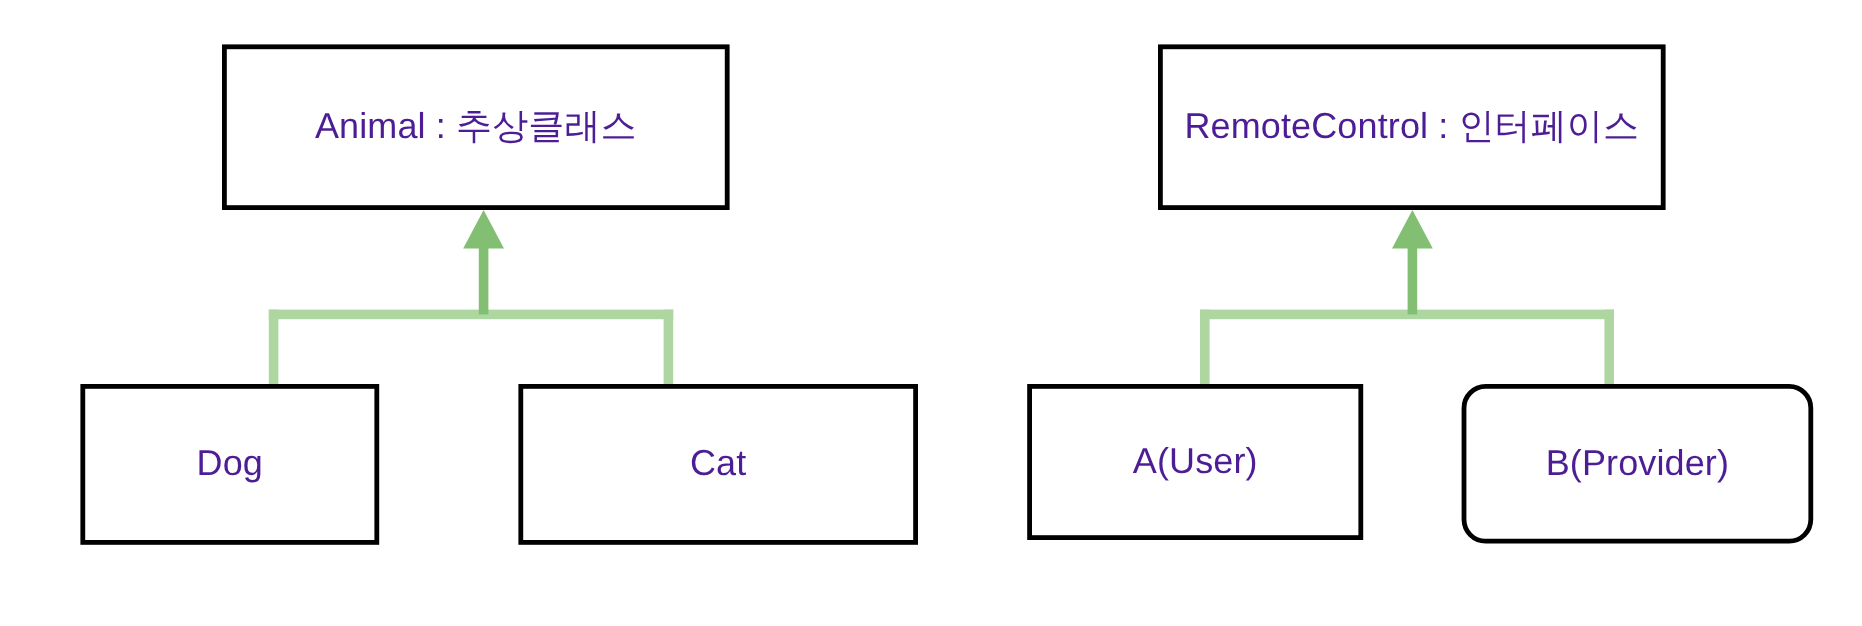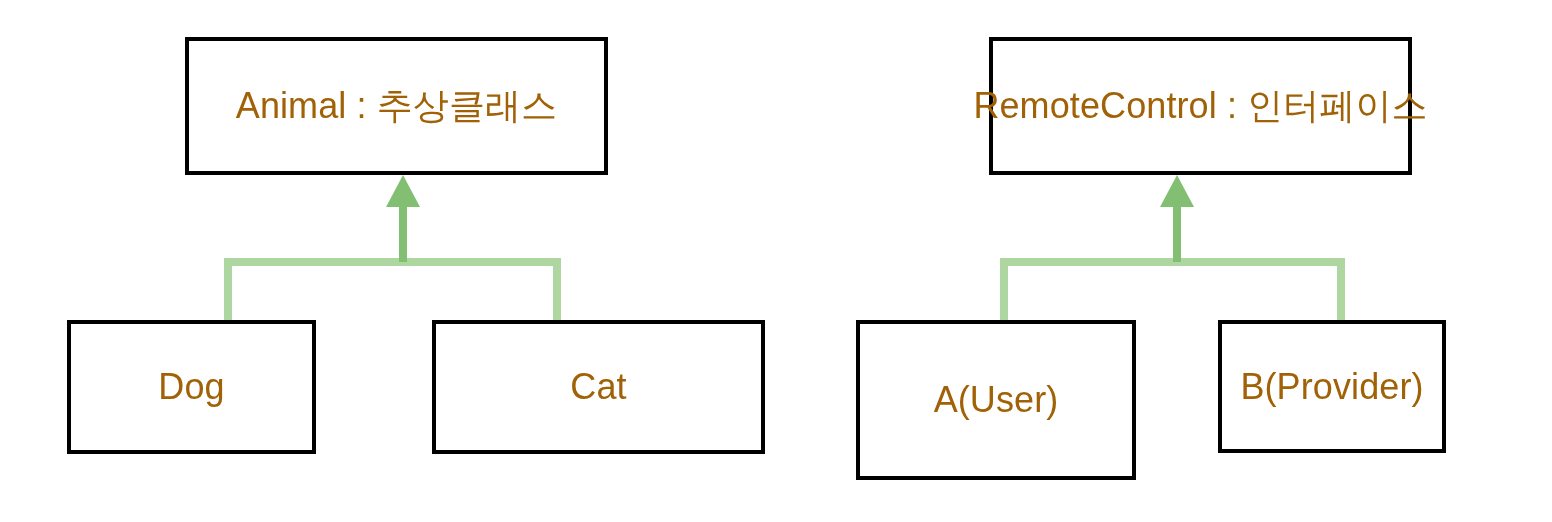--- a/index.html
+++ b/index.html
@@ -29,34 +29,34 @@
     position: absolute;
     box-sizing: border-box;
     background: #ffffff;
     border: 4px solid #000000;
     display: flex;
     align-items: center;
     justify-content: center;
     z-index: 2;
   }
   .node-label {
-    font-size: 36px;
+    font-size: 30px;
     line-height: 1.2;
-    color: #a16207;
+    color: #4c1d95;
     white-space: nowrap;
     letter-spacing: 0.1px;
   }
   
   #node-animal   { left: 185px; top: 37px;  width: 423px; height: 138px; }
   #node-dog      { left: 67px;  top: 320px; width: 249px; height: 134px; }
   #node-cat      { left: 432px; top: 320px; width: 333px; height: 134px; }
   
-  #node-remotecontrol { left: 965px;  top: 37px;  width: 423px; height: 138px; margin-left: 24px; }
-  #node-auser         { left: 856px;  top: 320px; width: 280px; height: 160px; }
-  #node-bprovider     { left: 1218px; top: 320px; width: 228px; height: 133px; }
+  #node-remotecontrol { left: 965px;  top: 37px;  width: 423px; height: 138px; }
+  #node-auser         { left: 856px;  top: 320px; width: 280px; height: 130px; }
+  #node-bprovider     { left: 1218px; top: 320px; width: 293px; height: 133px; border-radius: 20px; }
 </style>
 </head>
 <body>
 
 <div id="canvas">
 
   <svg class="edge-layer" viewBox="0 0 1552 522" width="1552" height="522" xmlns="http://www.w3.org/2000/svg">
 
     <g>
 

